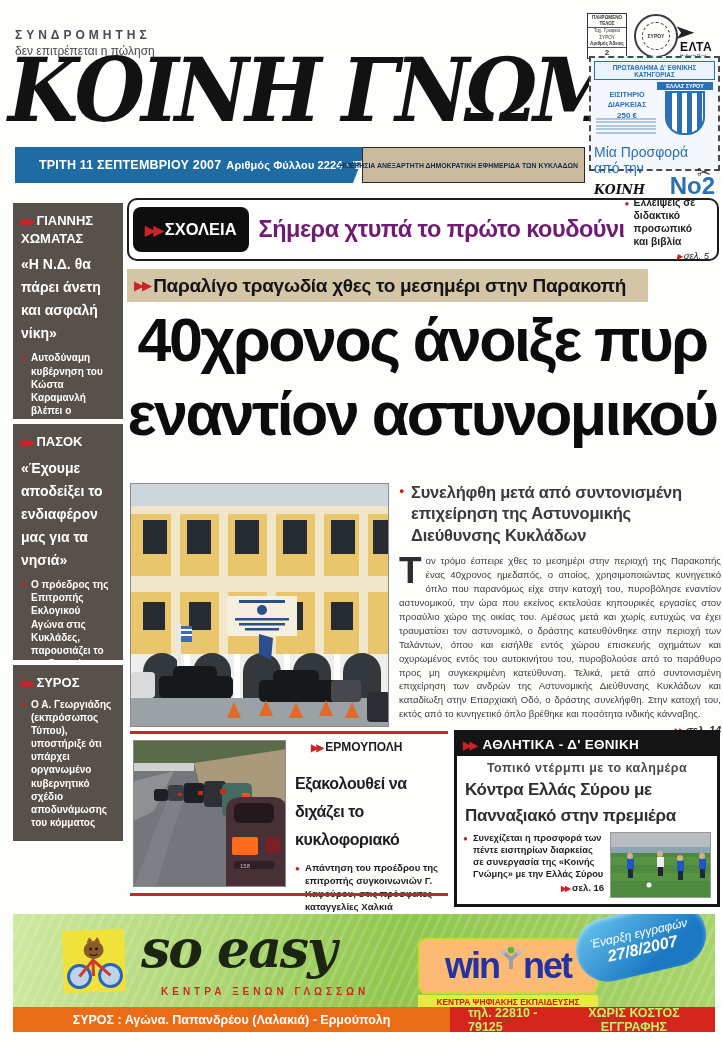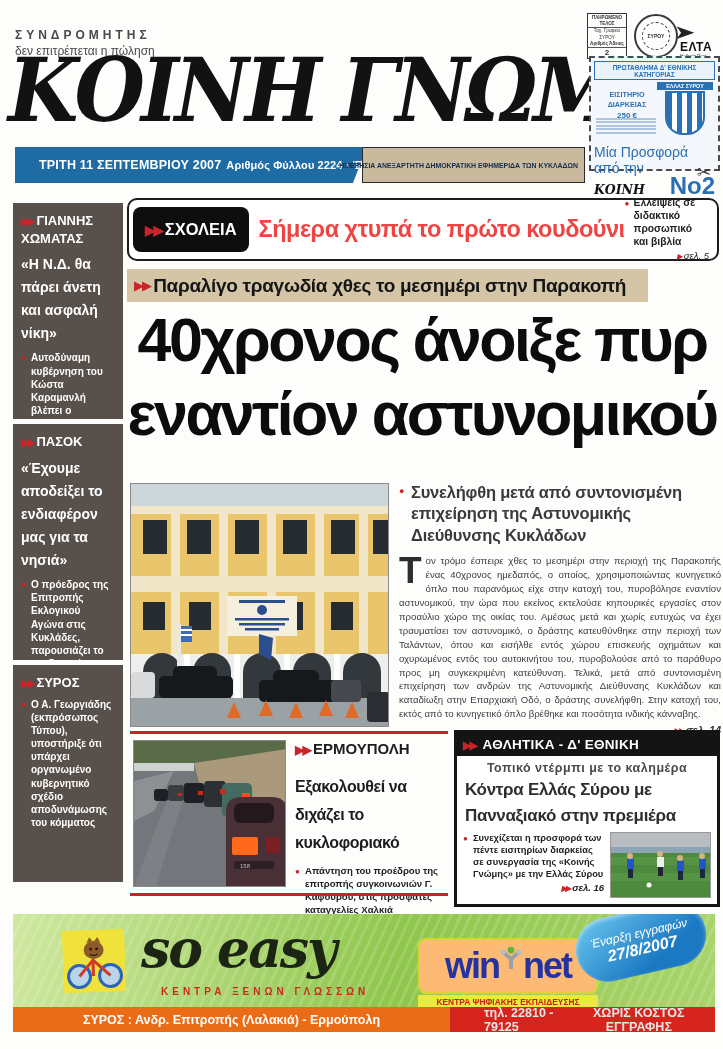--- a/index.html
+++ b/index.html
@@ -67,21 +67,21 @@
   .side-head{font-size:14px;font-weight:800;line-height:1.65;margin-bottom:6px;}
   .side-sum{font-size:10px;font-weight:600;line-height:1.32;padding-left:10px;position:relative;}
   .arrows{color:#c9242a;font-size:.82em;letter-spacing:-2px;margin-right:3px;}
   .dot{color:#c9242a;font-size:8px;position:absolute;left:0;top:2px;}
 
   
   .topstory{left:127px;top:198px;width:592px;height:63px;border:2px solid #1c1c1c;border-radius:10px;
             box-sizing:border-box;background:#fff;display:flex;align-items:center;}
   .ts-label{background:#0e0e0e;border-radius:8px;margin-left:4px;height:45px;padding:0 12px;
             display:flex;align-items:center;color:#fff;font-size:16.5px;font-weight:800;white-space:nowrap;}
-  .ts-head{font-size:23.5px;font-weight:800;color:#ef4444;margin-left:10px;white-space:nowrap;letter-spacing:-.5px;}
+  .ts-head{font-size:23.5px;font-weight:800;color:#701a75;margin-left:10px;white-space:nowrap;letter-spacing:-.5px;}
   .ts-note{margin-left:auto;margin-right:8px;width:126px;font-size:10.3px;font-weight:700;color:#222;
            line-height:1.25;position:relative;padding-left:9px;}
   .ts-note .dot{top:2px;}
   .ts-ref{display:block;text-align:right;font-style:italic;font-weight:400;font-size:9.5px;margin-top:1px;}
 
   
   .kicker{left:127px;top:269px;width:521px;height:33px;background:#d4c5a6;display:flex;align-items:center;
           padding-left:7px;box-sizing:border-box;}
   .kicker span.t{font-size:19px;font-weight:800;color:#151515;letter-spacing:-.3px;white-space:nowrap;}
   .headline{left:125px;top:303px;width:594px;text-align:center;color:#0c0c0c;
@@ -91,33 +91,33 @@
   .subhead{font-size:16.5px;font-weight:800;color:#3a3a3a;line-height:1.3;position:relative;padding-left:12px;letter-spacing:-.2px;}
   .subhead .sq{position:absolute;left:0;top:4px;color:#c9242a;font-size:9px;}
   .body{margin-top:8px;font-size:9.6px;color:#3c3c3c;line-height:1.45;text-align:justify;}
   .dropcap{float:left;font-size:37px;line-height:.82;font-weight:800;color:#2e2e2e;padding:2px 4px 0 0;}
   .lead-ref{text-align:right;font-size:10.5px;font-style:italic;font-weight:700;color:#333;margin-top:3px;}
 
   .rule{left:130px;width:318px;height:3px;background:#c9242a;}
 
   
   .ermcol{left:295px;top:740px;width:155px;}
-  .sec-line{font-size:15px;font-weight:800;color:#1d1d1d;}
+  .sec-line{font-size:12px;font-weight:800;color:#1d1d1d;margin-left:16px;}
   .erm-head{font-size:16px;font-weight:800;color:#1d1d1d;line-height:1.75;letter-spacing:-.4px;margin-top:16px;}
   .erm-sum{font-size:9.6px;font-weight:600;color:#222;line-height:1.35;position:relative;padding-left:10px;margin-top:8px;}
   .erm-ref{text-align:right;font-size:9.5px;font-style:italic;font-weight:700;color:#333;margin-top:2px;}
 
   
   .sports{left:454px;top:730px;width:266px;height:177px;border:3px solid #141414;box-sizing:border-box;background:#fff;}
   .sp-head{background:#141414;color:#fff;font-size:13.5px;font-weight:800;padding:4px 6px;letter-spacing:.3px;}
   .sp-kick{text-align:center;font-size:12.5px;font-weight:700;color:#4a4a4a;margin-top:5px;letter-spacing:.5px;}
   .sp-title{font-size:17px;font-weight:800;color:#2e2e2e;line-height:1.5;padding:2px 8px 0;letter-spacing:-.3px;}
   .sp-row{display:flex;padding:4px 6px 0;}
   .sp-sum{width:138px;font-size:9.3px;font-weight:600;color:#222;line-height:1.3;position:relative;padding-left:10px;}
-  .sp-ref{text-align:right;font-size:9.5px;font-style:italic;font-weight:700;margin-top:2px;}
+  .sp-ref{text-align:right;font-size:9.5px;font-weight:700;margin-top:2px;}
   .sp-photo{margin-left:6px;width:104px;height:64px;border:1px solid #999;overflow:hidden;}
 
   
   .ad{left:13px;top:914px;width:702px;height:118px;overflow:hidden;}
   .ad-green{position:absolute;left:0;top:0;width:100%;height:93px;
      background:repeating-linear-gradient(115deg,rgba(255,255,255,.14) 0 3px,rgba(255,255,255,0) 3px 9px),
      linear-gradient(100deg,#cfe8a0,#8fc64c 55%,#a9d56c);}
   .soeasy-sq{position:absolute;left:50px;top:16px;width:62px;height:62px;background:#f0e23a;transform:rotate(-2deg);}
   .soeasy{position:absolute;left:128px;top:4px;font-family:"DejaVu Serif",serif;font-style:italic;font-weight:900;
           font-size:52px;color:#1c2413;letter-spacing:-2px;}
@@ -130,22 +130,22 @@
           font-weight:800;color:#cc2016;text-align:center;padding:2px 0;}
   .badge{position:absolute;left:562px;top:-4px;width:132px;height:64px;border-radius:32px;
          background:linear-gradient(150deg,#6cc8ef,#1b79c4 70%);transform:rotate(-13deg);
          display:flex;flex-direction:column;align-items:center;justify-content:center;color:#fff;
          box-shadow:inset 0 2px 4px rgba(255,255,255,.5);}
   .badge .b1{font-size:12px;font-style:italic;}
   .badge .b2{font-size:16px;font-weight:800;font-style:italic;}
   .ad-strip{position:absolute;left:0;top:93px;width:100%;height:25px;display:flex;}
   .strip-l{width:437px;background:#ea6c17;color:#fff;font-size:12.5px;font-weight:800;
            display:flex;align-items:center;justify-content:center;}
-  .strip-r{flex:1;background:#d6251c;color:#e5e5e5;font-size:12.5px;font-weight:800;
-           display:flex;align-items:center;padding-left:16px;}
+  .strip-r{flex:1;background:#d6251c;color:#bef264;font-size:12.5px;font-weight:800;
+           display:flex;align-items:center;}
   .strip-r .ph{margin-left:18px;}
   .strip-r .pr{margin-left:auto;margin-right:10px;text-align:center;}
 </style>
 </head>
 <body>
 
 <div id="page">
 
   <div class="abs subscriber">ΣΥΝΔΡΟΜΗΤΗΣ</div>
   <div class="abs subscriber-note">δεν επιτρέπεται η πώληση</div>
@@ -209,21 +209,21 @@
 
   </div>
 
   <div class="abs side" style="top:424px;height:236px;">
     <div class="side-sec"><span class="arrows">▶▶</span><span>ΠΑΣΟΚ</span></div>
     <div class="side-head">«Έχουμε αποδείξει το ενδιαφέρον μας για τα νησιά»</div>
     <div class="side-sum"><span class="dot">●</span><span>Ο πρόεδρος της Επιτροπής Εκλογικού Αγώνα στις Κυκλάδες, παρουσιάζει το σχεδιασμό του Κινήματος για τις μεταφορές</span></div>
 
   </div>
 
-  <div class="abs side" style="top:665px;height:217px;">
+  <div class="abs side" style="top:665px;height:176px;">
     <div class="side-sec"><span class="arrows">▶▶</span><span>ΣΥΡΟΣ</span></div>
     <div class="side-sum"><span class="dot">●</span><span>Ο Α. Γεωργιάδης (εκπρόσωπος Τύπου), υποστήριξε ότι υπάρχει οργανωμένο κυβερνητικό σχέδιο αποδυνάμωσης του κόμματος</span></div>
 
   </div>
 
   <div class="abs topstory">
     <div class="ts-label">
       <span class="arrows">▶▶</span>
       <span>ΣΧΟΛΕΙΑ</span>
     </div>
@@ -443,21 +443,21 @@
       <span class="wn">net</span>
     </div>
     <div class="winnet-sub">ΚΕΝΤΡΑ ΨΗΦΙΑΚΗΣ ΕΚΠΑΙΔΕΥΣΗΣ</div>
 
     <div class="badge">
       <span class="b1">Έναρξη εγγραφών</span>
       <span class="b2">27/8/2007</span>
     </div>
 
     <div class="ad-strip">
-      <div class="strip-l">ΣΥΡΟΣ : Ανδρ. Επιτροπής (Λαλακιά) - Ερμούπολη</div>
+      <div class="strip-l">ΣΥΡΟΣ : Αγώνα. Παπανδρέου (Λαλακιά) - Ερμούπολη</div>
       <div class="strip-r">
         <span class="ph">τηλ. 22810 - 79125</span>
         <span class="pr">ΧΩΡΙΣ ΚΟΣΤΟΣ ΕΓΓΡΑΦΗΣ</span>
       </div>
     </div>
   </div>
 
 </div>
 
 </body></html>

